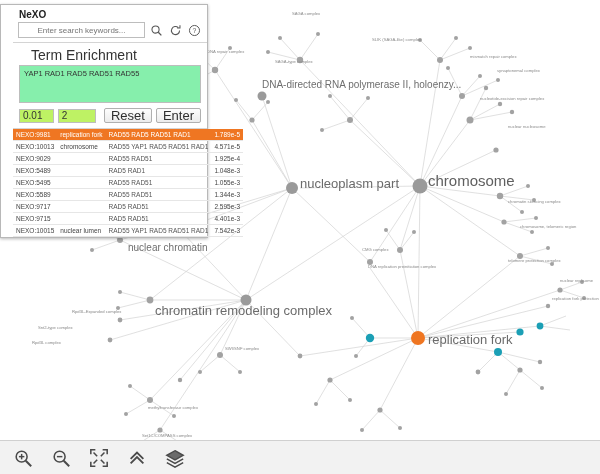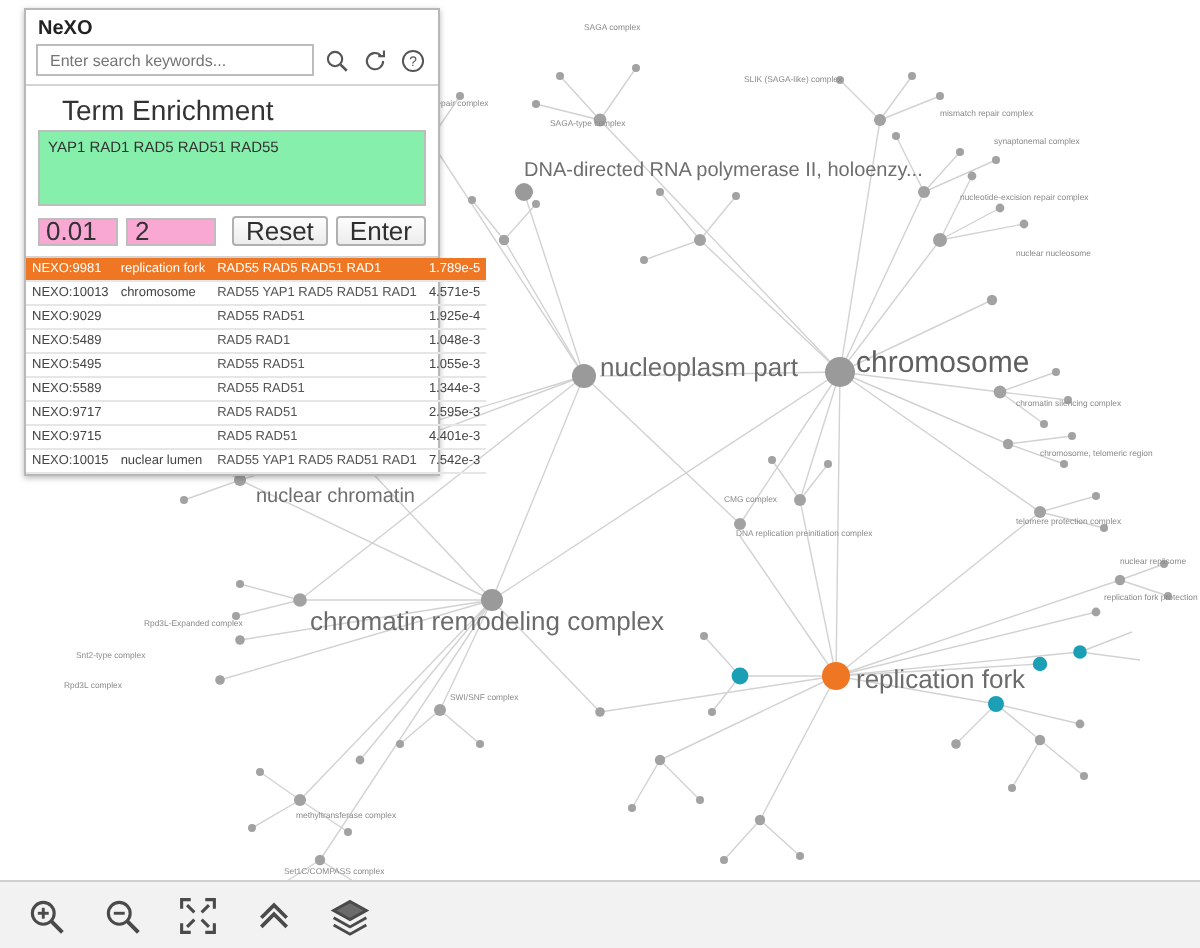--- a/index.html
+++ b/index.html
@@ -18,39 +18,40 @@
   #network svg { display:block; }
 
   .nlabel { font-family:"Liberation Sans", sans-serif; fill:#8a8a8a; }
   .nlabel.tiny  { font-size:4.2px; }
   .nlabel.md    { font-size:10px; fill:#6e6e6e; }
   .nlabel.lg    { font-size:13px; fill:#6b6b6b; }
   .nlabel.xl    { font-size:15px; fill:#5f5f5f; }
 
   
   #panel {
-    position:absolute; left:12px; top:4px; width:208px;
+    position:absolute; left:0; top:4px; width:208px;
     background:#ffffff;
     border:1px solid #b8b8b8;
     box-shadow:0 1px 3px rgba(0,0,0,.28);
     font-size:8px; color:#333;
     z-index:20;
+    padding-left:12px;
   }
   #panel .title {
     font-size:10px; font-weight:bold; color:#222;
     padding:4px 6px 2px 6px;
   }
   .searchrow { display:flex; align-items:center; padding:0 5px 3px 5px; gap:4px; }
   .searchbox {
     flex:1; height:16px; border:1px solid #bdbdbd; background:#fff;
     display:flex; align-items:center; padding:0 4px;
   }
   .searchbox input {
     border:0; outline:0; width:100%; font-size:8px; color:#9a9a9a;
-    font-family:"Liberation Sans", sans-serif; background:transparent;
+    font-family:"Liberation Sans", sans-serif; background:transparent;text-align:center;
   }
   .iconbtn {
     width:15px; height:15px; display:flex; align-items:center; justify-content:center;
     color:#5b5b5b;
   }
   .iconbtn svg { display:block; }
 
   .byrow { display:flex; align-items:center; gap:12px; padding:2px 6px 4px 6px; font-size:8px; color:#444; }
   .byrow .lbl { color:#333; }
   .radio { display:inline-flex; align-items:center; gap:3px; }
@@ -66,22 +67,22 @@
   .sep { height:1px; background:#d4d4d4; margin:1px 0 0 0; }
 
   .sectionlabel { padding:4px 6px 2px 6px; font-size:14px; color:#333;margin-left:12px; }
   .ta {
     margin:0 6px; height:38px; border:1px solid #bdbdbd; background:#86efac;
     font-size:7.5px; color:#333; padding:3px 4px; line-height:1.25; overflow:hidden;
   }
 
   .ctrlrow { display:flex; align-items:center; gap:4px; padding:5px 6px 5px 6px; }
   .ctrlrow .num {
-    width:56px; height:14px; border:1px solid #bdbdbd; background:#f9a8d4;
-    font-size:13px; padding:0 3px; color:#333; display:flex; align-items:center;
+    width:56px; height:14px; border:1px solid #bdbdbd; background:#bef264;
+    font-size:10px; padding:0 3px; color:#333; display:flex; align-items:center;
   }
   .ctrlrow .num.wide { width:62px; }
   .ctrlrow .spacer { flex:1; }
   .btn {
     height:15px; border:1px solid #b0b0b0; border-radius:2px;
     background:linear-gradient(#fdfdfd,#ececec);
     font-size:13px; color:#2f2f2f; padding:0 6px;
     display:flex; align-items:center; justify-content:center;
   }
 

